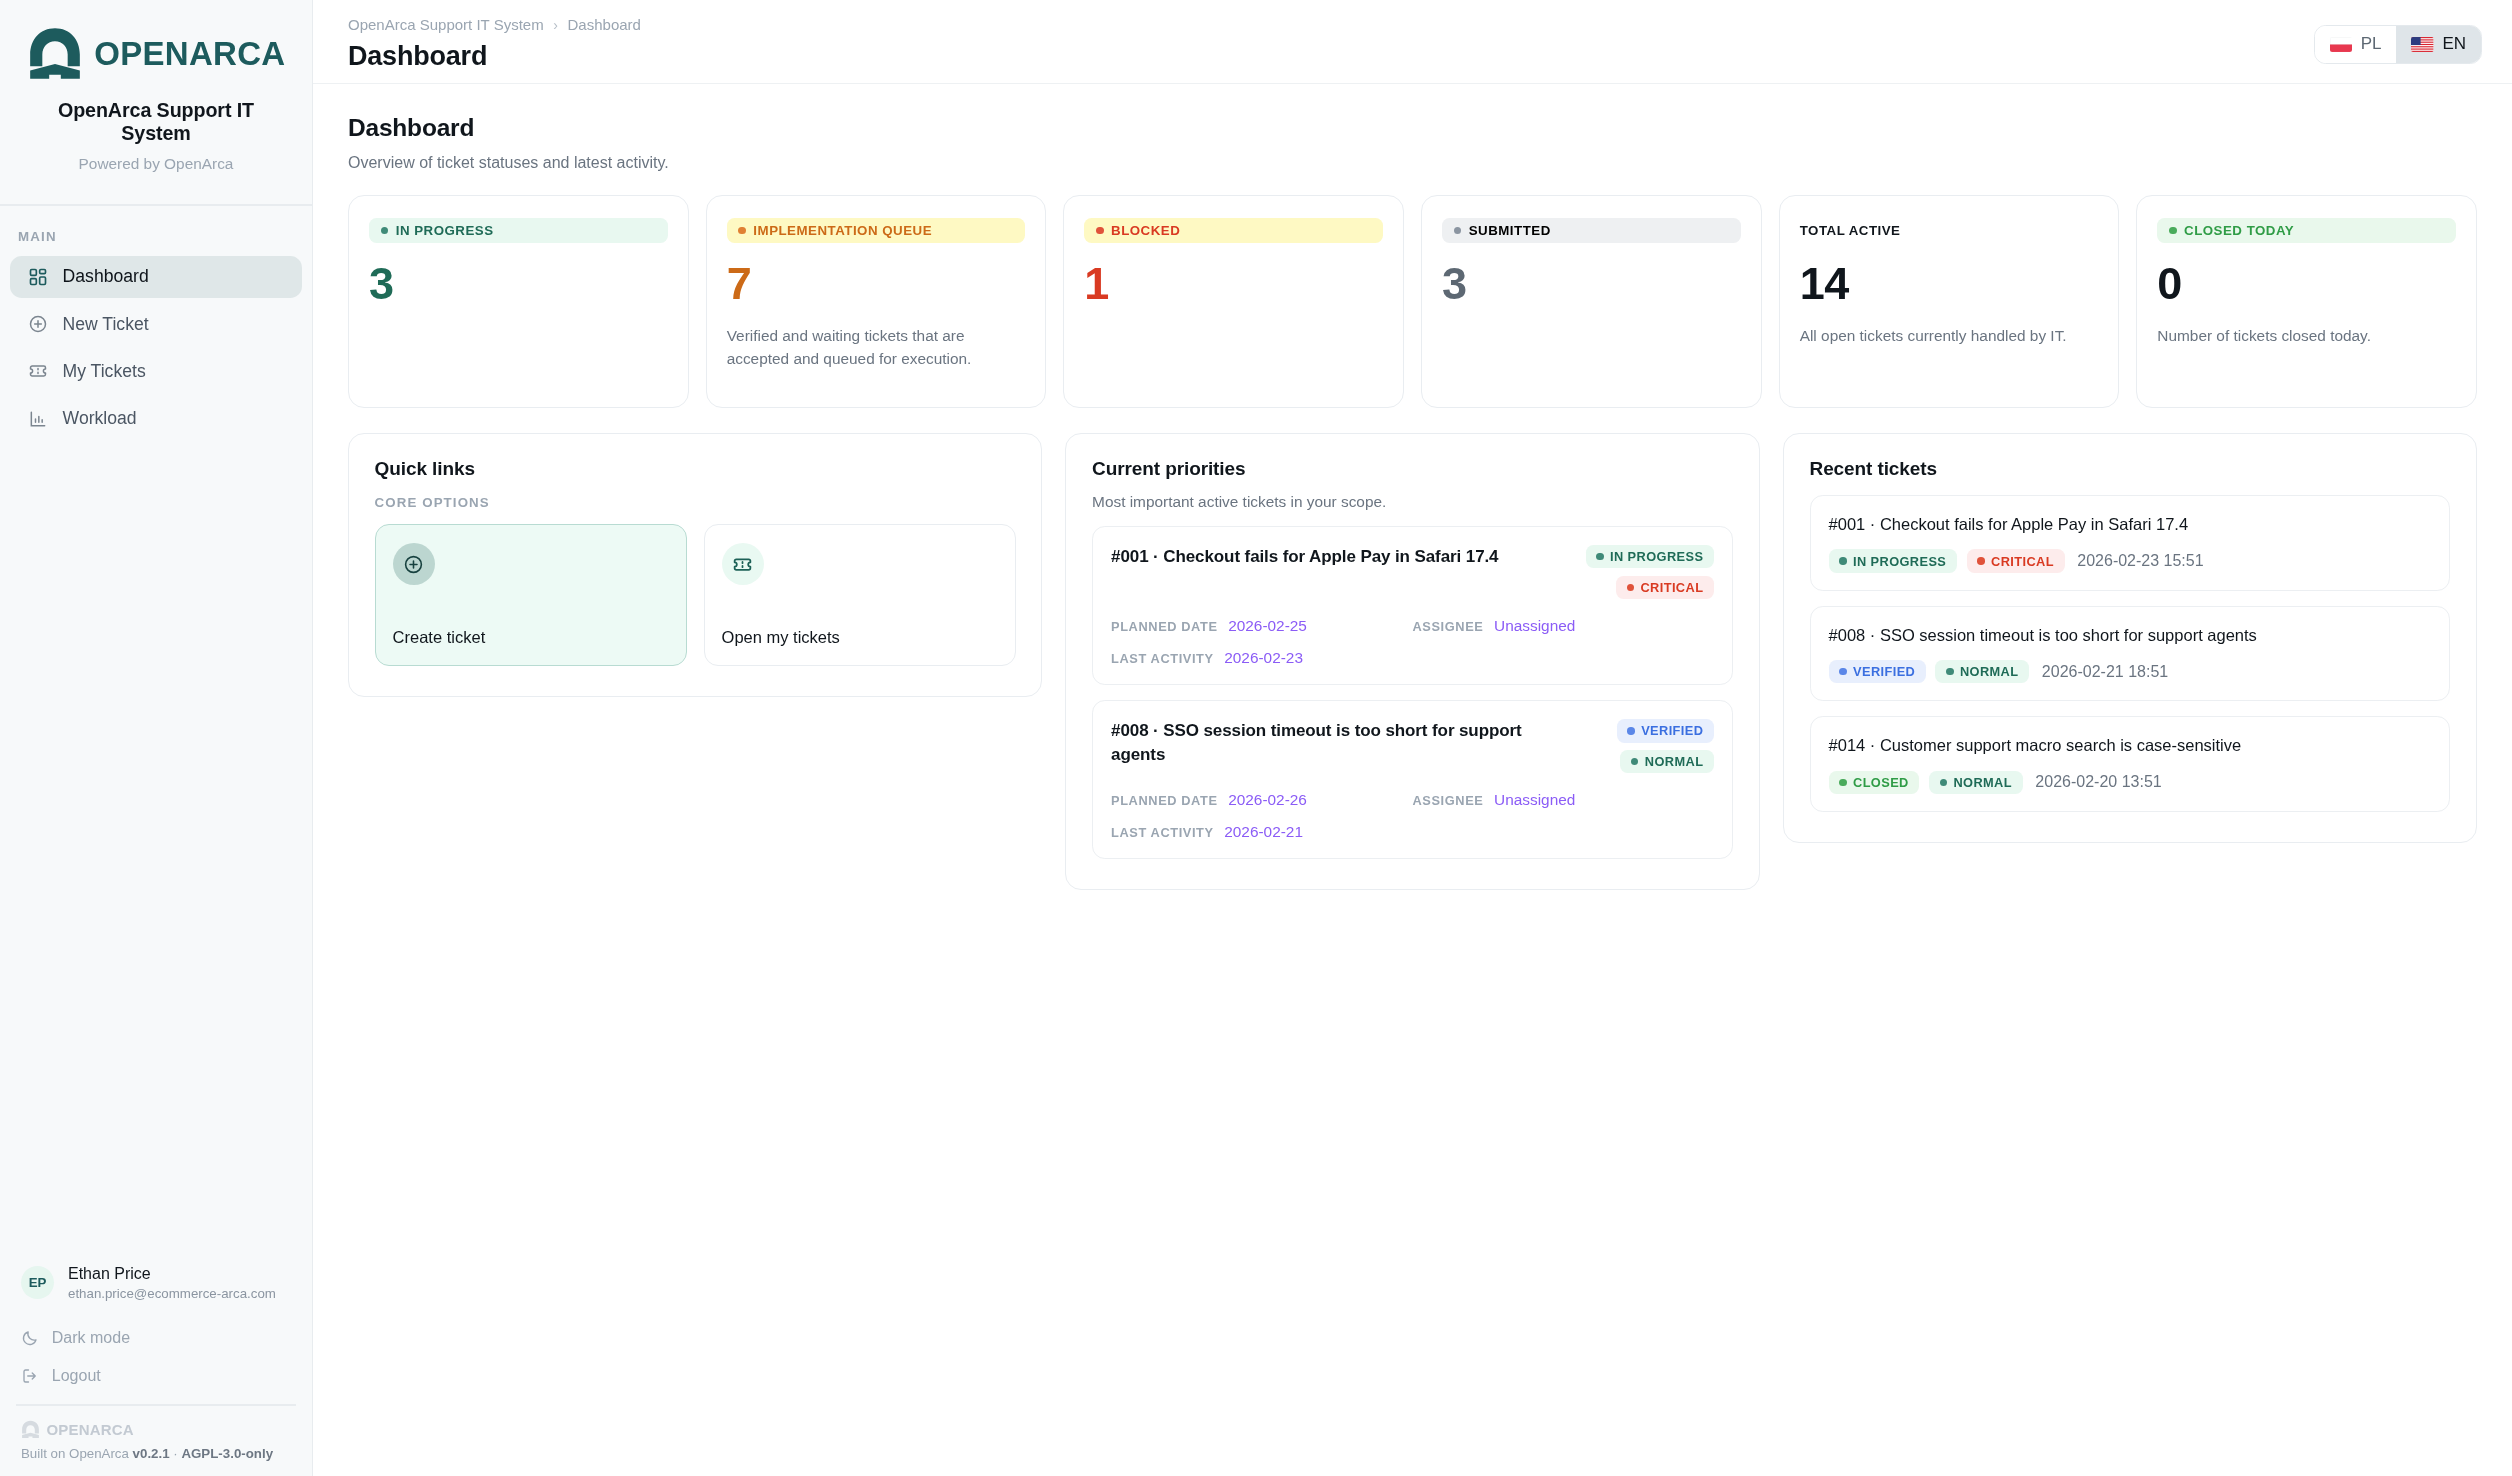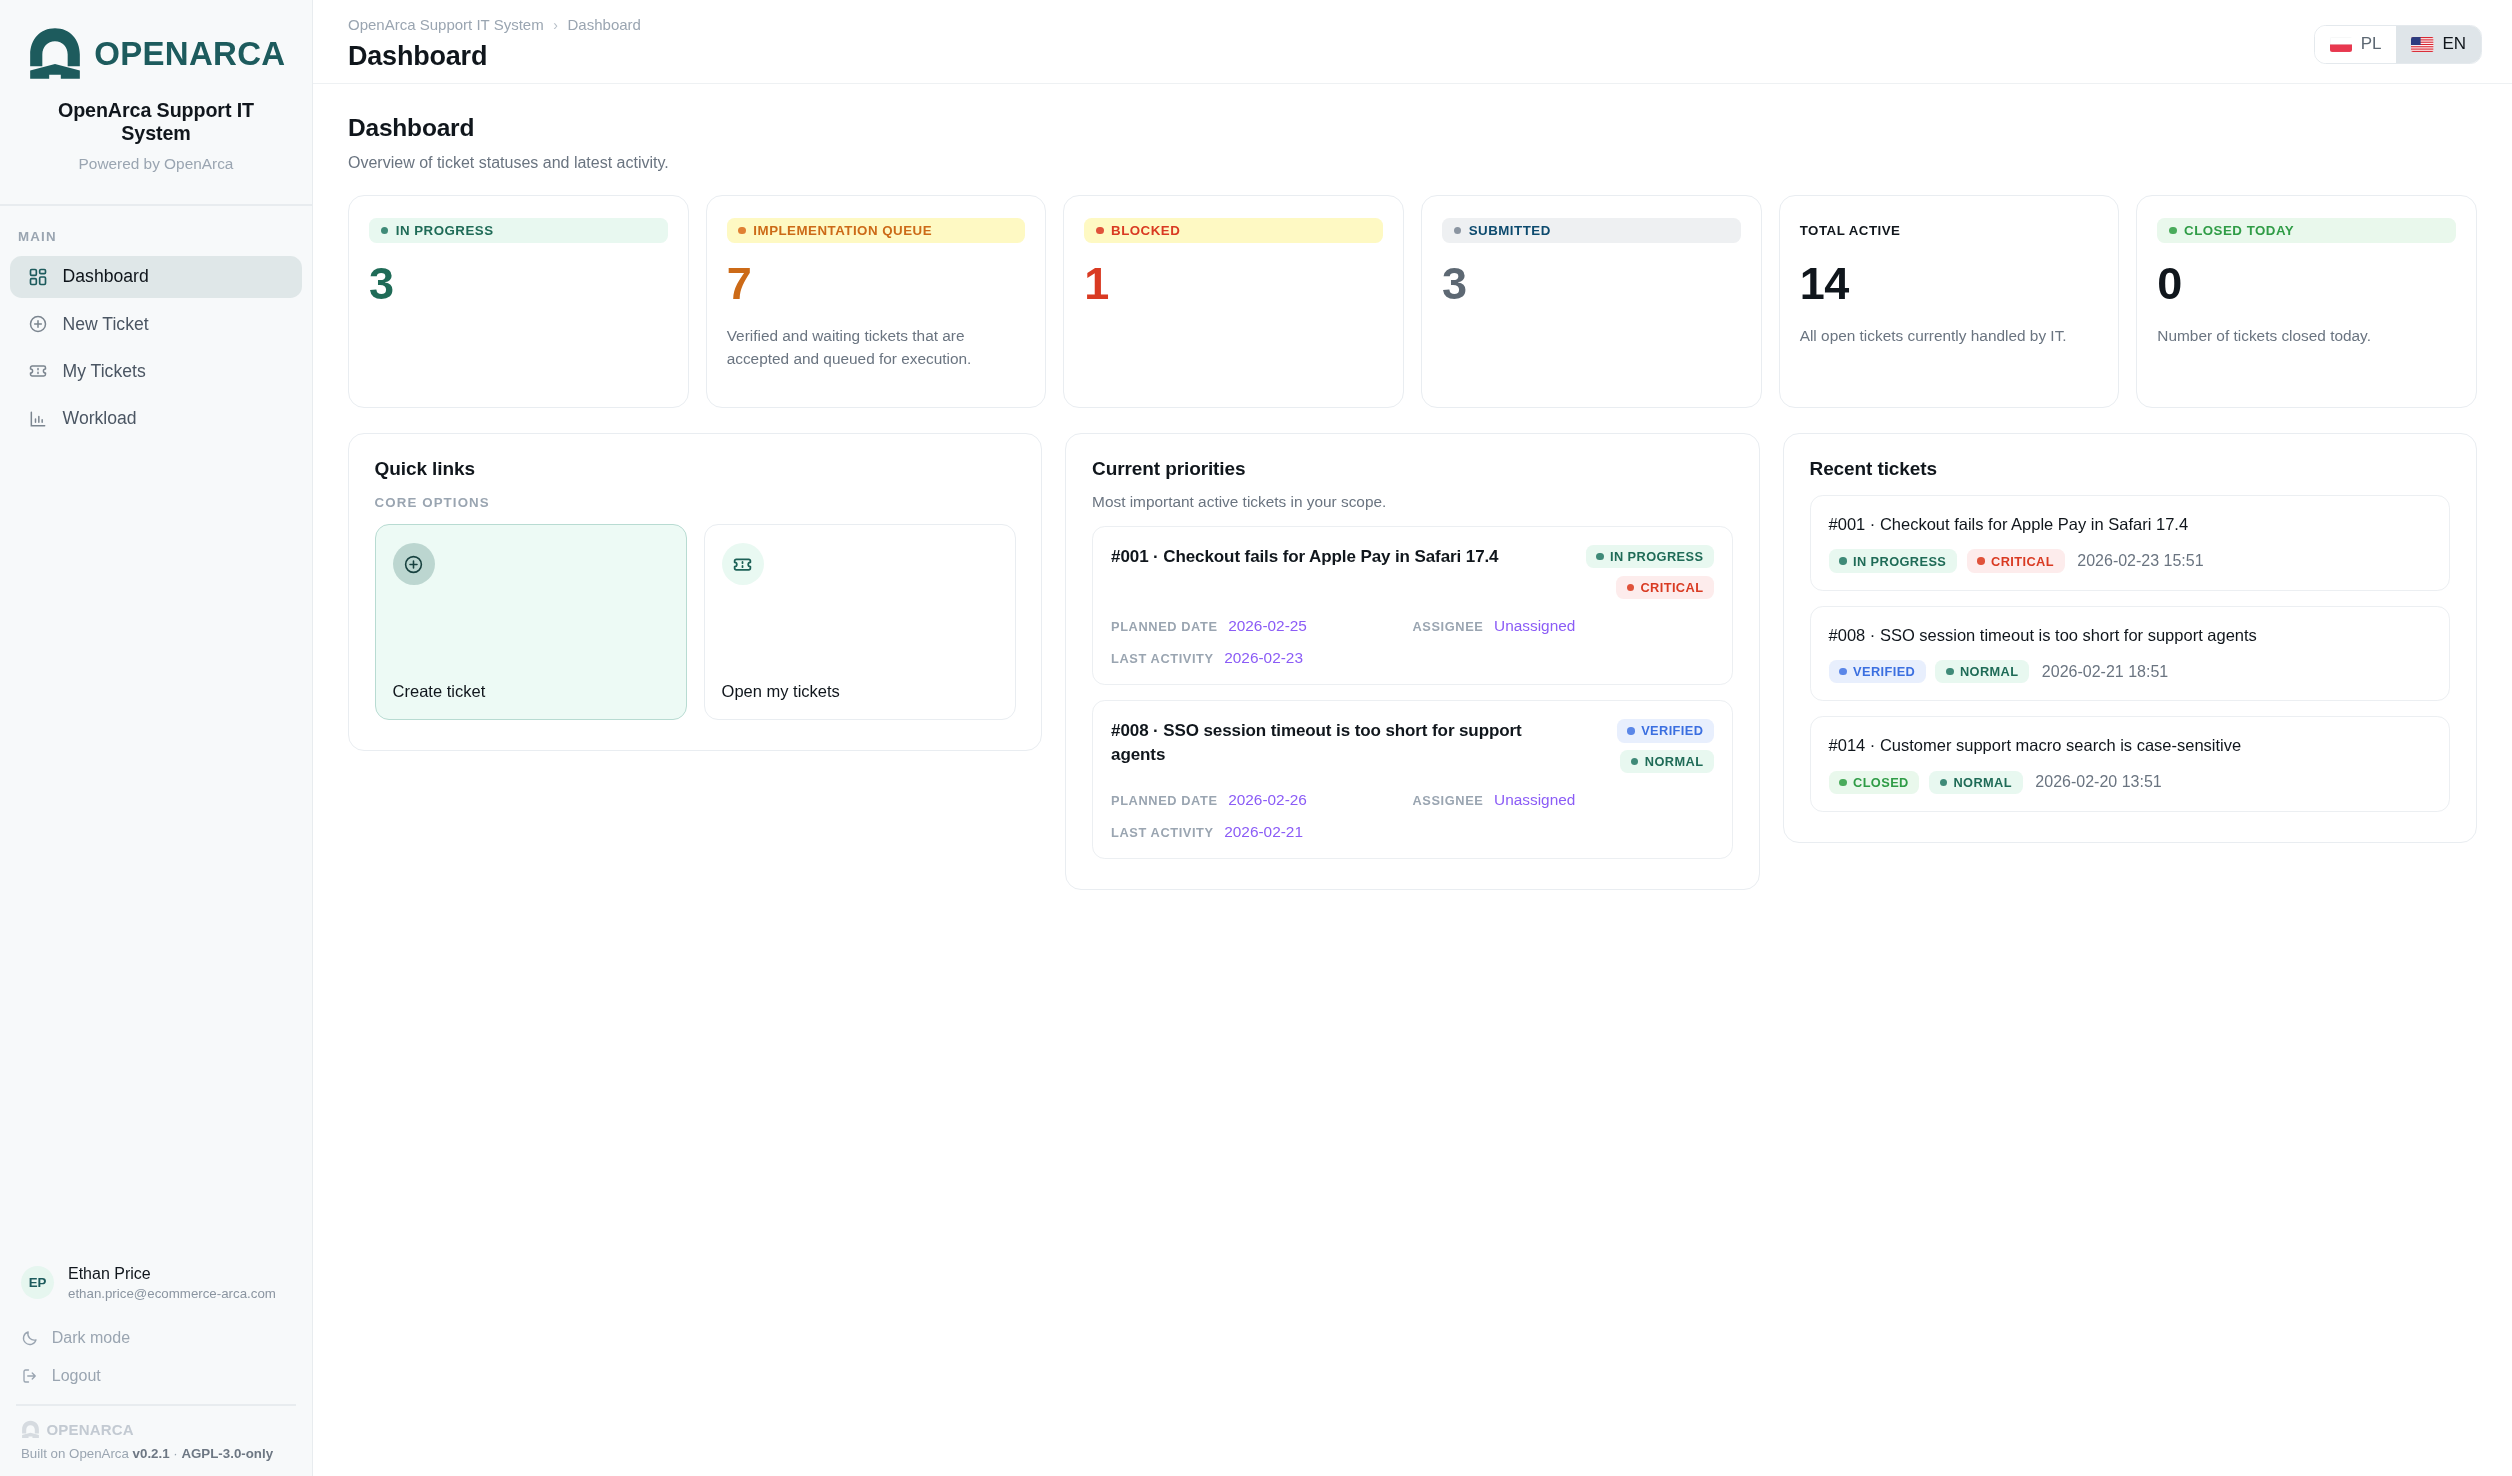--- a/index.html
+++ b/index.html
@@ -124,21 +124,21 @@
   }
   .panel-title { font-size: 19px; font-weight: 700; color: #10161c; letter-spacing: -0.1px; }
   .panel-sub { font-size: 15.4px; color: #6a7480; margin-top: 12.8px; }
   .panel-eyebrow {
     font-size: 13.3px; color: #9aa5b1; letter-spacing: 1.1px; font-weight: 600; margin-top: 15px;
   }
 
   
   .ql-grid { display: flex; gap: 17px; margin-top: 14px; }
   .ql-card {
-    flex: 1 1 0; min-width: 0; height: 196px;
+    flex: 1 1 0; min-width: 0; height: 142px;
     border: 1.6px solid #e9edf1; border-radius: 14px;
     padding: 18px 17px; display: flex; flex-direction: column; cursor: pointer;
     background: #ffffff;
   }
   .ql-card.active { background: #edfaf5; border-color: #b8dbd2; }
   .ql-ico-wrap {
     width: 42px; height: 42px; border-radius: 50%; background: #e9f9f2;
     display: flex; align-items: center; justify-content: center;
   }
   .ql-card.active .ql-ico-wrap { background: #bcd6d0; }
@@ -335,21 +335,21 @@
         <div class="stat-card">
           <div class="pill" id="sp2" style="background: #fef9c3; color: rgb(217, 58, 34);">
             <span class="dot" id="sd2" style="background: rgb(224, 82, 58);"></span>
             <span>BLOCKED</span>
           </div>
           <div class="stat-num" id="sn2" style="color: rgb(217, 58, 34);">1</div>
           <div class="stat-desc"></div>
         </div>
 
         <div class="stat-card">
-          <div class="pill" id="sp3" style="background: rgb(238, 240, 242); color: #0c4a6e;">
+          <div class="pill" id="sp3" style="background: rgb(238, 240, 242); color: #000000;">
             <span class="dot" id="sd3" style="background: rgb(139, 149, 161);"></span>
             <span>SUBMITTED</span>
           </div>
           <div class="stat-num" id="sn3" style="color: rgb(93, 104, 115);">3</div>
           <div class="stat-desc"></div>
         </div>
 
         <div class="stat-card">
           <div class="pill plain" id="sp4">
             <span>TOTAL ACTIVE</span>

